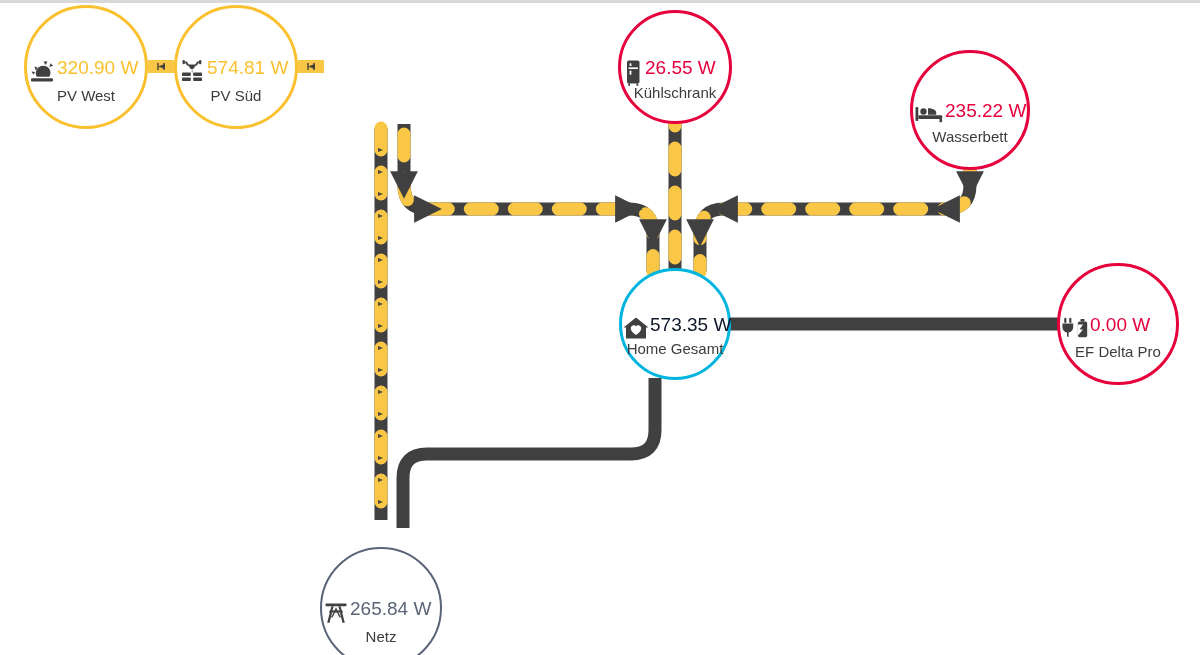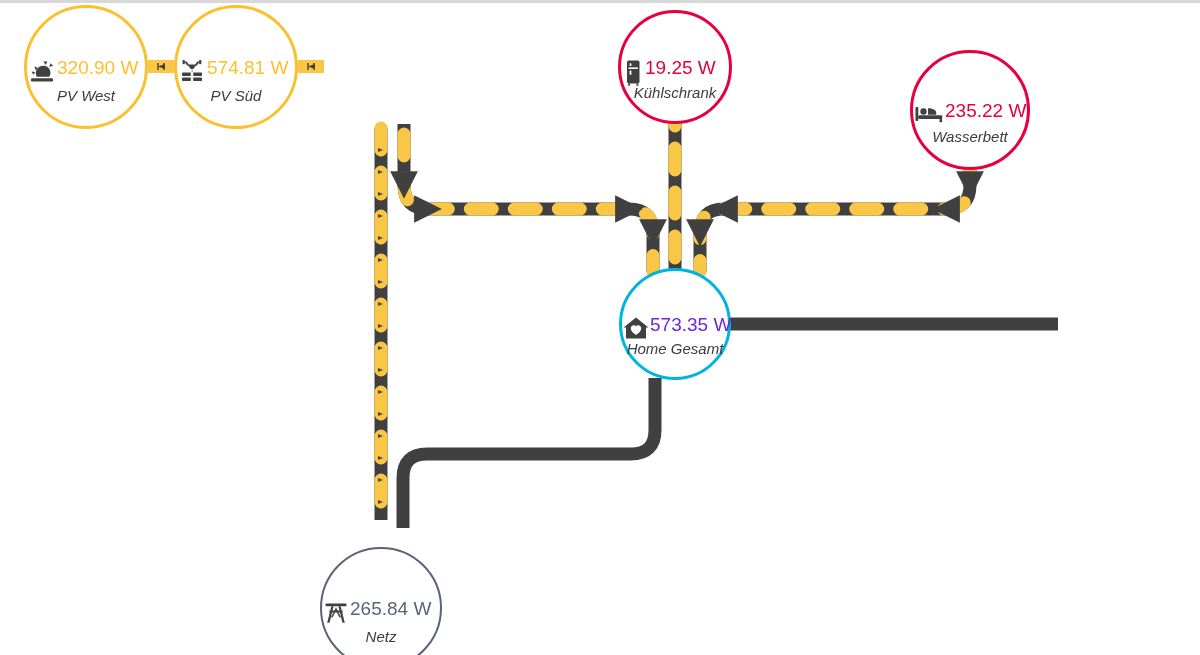--- a/index.html
+++ b/index.html
@@ -51,21 +51,20 @@
   }
   .node-label {
     position: absolute;
     bottom: 22px;
     left: 0;
     width: 100%;
     text-align: center;
     font-size: 15px;
     color: #3c3c3c;
     white-space: nowrap;
-    font-style: italic;
   }
   .node.small .node-label { bottom: 20px; margin-top: 48px; }
 </style>
 </head>
 <body>
 
 <div id="stage">
 
   <div id="topstrip"></div>
 
@@ -164,21 +163,21 @@
         <g fill="#404040">
           <rect x="6" y="1.5" width="12.5" height="23" rx="1.8"></rect>
           <rect x="7.6" y="8.4" width="9.3" height="1.6" fill="#ffffff"></rect>
           <rect x="8.6" y="4.2" width="1.8" height="2.8" rx="0.6" fill="#ffffff"></rect>
           <rect x="8.6" y="11.6" width="1.8" height="4.2" rx="0.6" fill="#ffffff"></rect>
           <rect x="7.2" y="24.4" width="1.8" height="2.4"></rect>
           <rect x="15.5" y="24.4" width="1.8" height="2.4"></rect>
         </g>
       </svg>
     </span>
-    <span class="node-value" style="color:#E6003C;">19.25 W</span>
+    <span class="node-value" style="color:#E6003C;">26.55 W</span>
     <span class="node-label">Kühlschrank</span>
   </div>
 
   <div class="node" style="left:910px; top:50px; width:120px; height:120px; border:3px solid #E6003C;">
     <span class="node-icon">
       <svg width="32" height="24" viewBox="0 0 32 24">
         <g fill="#404040">
           <rect x="2.5" y="5" width="2.8" height="14" rx="1"></rect>
           <circle cx="10.5" cy="9.5" r="3.2"></circle>
           <path d="M15,6.2 c4.4,0 8.2,1.6 8.2,4.4 l0,2.2 l-8.2,0 z"></path>
@@ -193,24 +192,40 @@
 
   <div class="node small" style="left:619px; top:268px; width:112px; height:112px; border:3px solid #00B4E0;">
     <span class="node-icon">
       <svg width="28" height="25" viewBox="0 0 28 25">
         <g fill="#404040">
           <path d="M14,1.5 L26.5,11.5 L24,11.5 L24,22.5 L4,22.5 L4,11.5 L1.5,11.5 z"></path>
           <path d="M14,19 c-3.4,-2.6 -5.2,-4.4 -5.2,-6.6 c0,-1.8 1.4,-3.1 3,-3.1 c1,0 1.8,0.5 2.2,1.2 c0.4,-0.7 1.2,-1.2 2.2,-1.2 c1.6,0 3,1.3 3,3.1 c0,2.2 -1.8,4.0 -5.2,6.6 z" fill="#ffffff"></path>
         </g>
       </svg>
     </span>
-    <span class="node-value" style="color:#6d28d9;">573.35 W</span>
+    <span class="node-value" style="color:#0f172a;">573.35 W</span>
     <span class="node-label">Home Gesamt</span>
   </div>
 
+  <div class="node" style="left:1057px; top:263px; width:122px; height:122px; border:3px solid #E6003C;">
+    <span class="node-icon">
+      <svg width="30" height="26" viewBox="0 0 30 26">
+        <g fill="#404040">
+          <rect x="4.2" y="1.8" width="2.2" height="5.2" rx="0.9"></rect>
+          <rect x="9.2" y="1.8" width="2.2" height="5.2" rx="0.9"></rect>
+          <path d="M2.4,7.6 l10.8,0 l0,3.6 c0,2.7 -2.1,4.9 -4.6,5.2 l0,4.4 l-1.6,0 l0,-4.4 c-2.5,-0.3 -4.6,-2.5 -4.6,-5.2 z"></path>
+          <rect x="17.8" y="5.6" width="9.4" height="15.6" rx="1.8"></rect>
+          <rect x="20.4" y="3" width="4.2" height="2.4" rx="0.8"></rect>
+          <path d="M17.8,8.6 l5.2,0 l-3.4,5.0 l3.4,0 l-5.2,6.2 z" fill="#ffffff"></path>
+        </g>
+      </svg>
+    </span>
+    <span class="node-value" style="color:#E6003C;">0.00 W</span>
+    <span class="node-label">EF Delta Pro</span>
+  </div>
 
   <div class="node" style="left:320px; top:547px; width:122px; height:122px; border:2px solid #5A6478;">
     <span class="node-icon">
       <svg width="28" height="26" viewBox="0 0 28 26">
         <g fill="#404040">
           <rect x="3.5" y="3.6" width="21" height="2.6" rx="0.8"></rect>
           <path d="M9.4,6.2 l2.2,0 l-4.0,16.6 l-2.4,0 z"></path>
           <path d="M18.6,6.2 l-2.2,0 l4.0,16.6 l2.4,0 z"></path>
           <path d="M7.6,10.4 l12.8,0 l0.5,2.2 l-13.8,0 z"></path>
           <path d="M13,6.2 l2,0 l0,16.6 l-2,0 z" opacity="0"></path>

